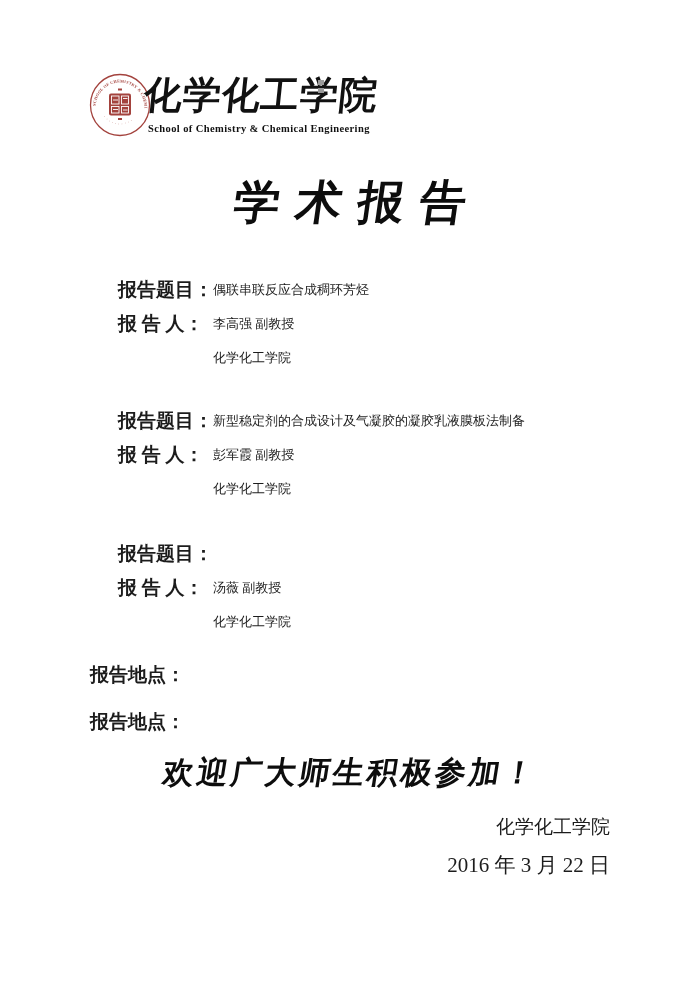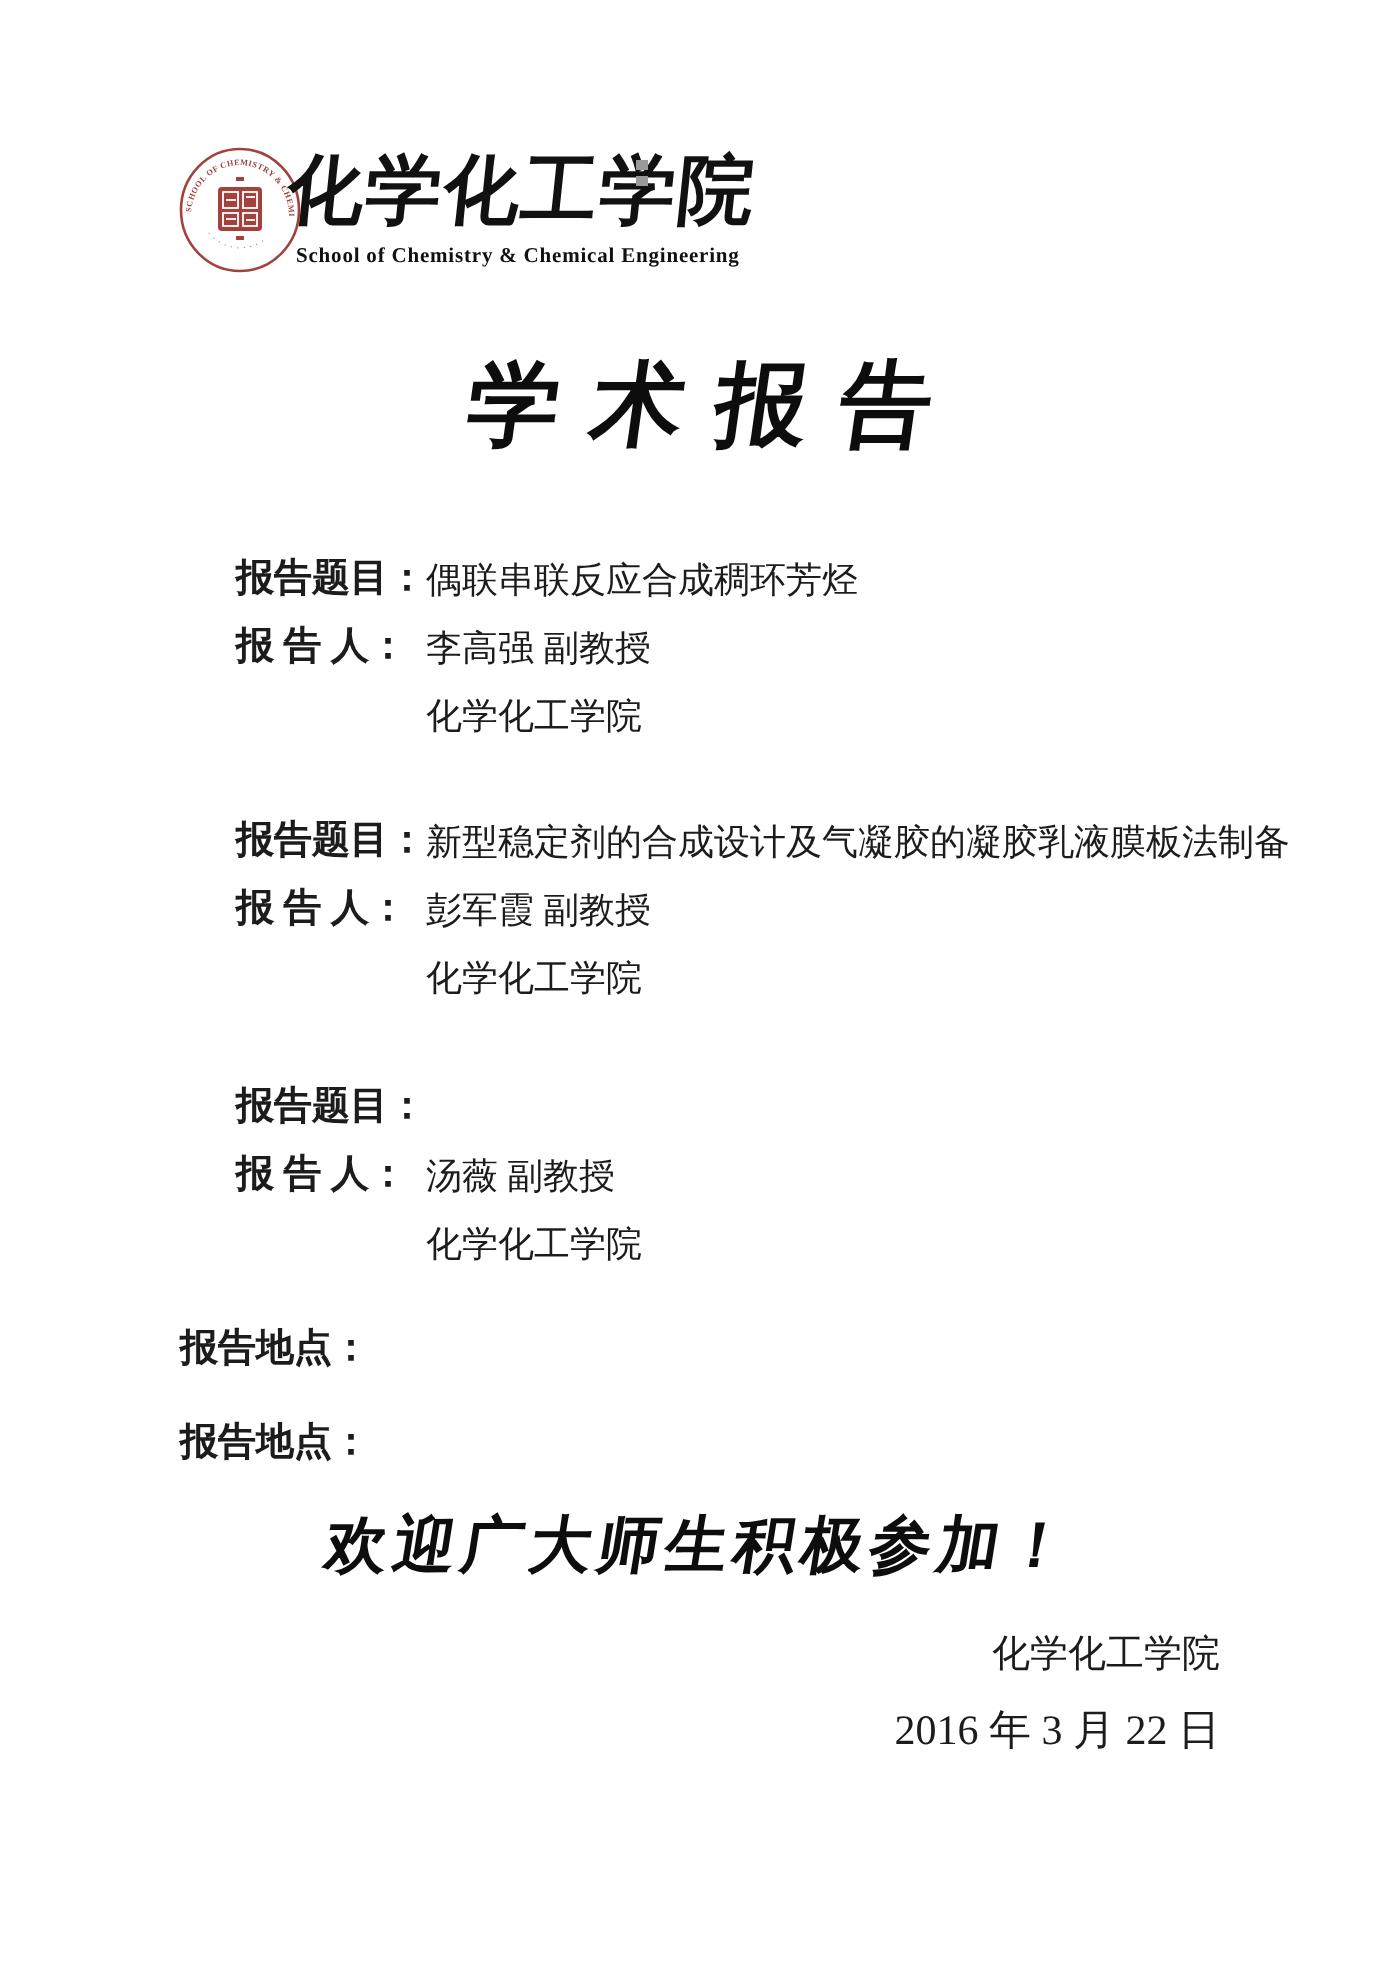--- a/index.html
+++ b/index.html
@@ -34,21 +34,21 @@
   .issue {
     position:absolute; left:0; top:250px; width:100%;
     text-align:center; font-size:19px;
   }
   
   .report { position:absolute; left:94px; width:540px;margin-left:24px; }
   .row { display:flex; align-items:flex-start; min-height:34px; line-height:22px; }
   .row .label {
     flex:0 0 95px; font-weight:bold; font-size:19px; white-space:pre-wrap;
   }
-  .row .value { font-size:18px; white-space:pre-wrap; }
+  .row .value { font-size:13px; white-space:pre-wrap; }
   .row.indent { padding-left:95px; }
   .entry-1 { top:279px; }
   .entry-2 { top:410px; }
   .entry-3 { top:543px; }
   .time-row  { position:absolute; left:90px; top:664px; width:560px; }
   .place-row { position:absolute; left:90px; top:711px; width:560px;flex-direction:column; }
   
   .welcome {
     position:absolute; left:0; top:752px; width:100%;
     text-align:center; font-size:31px; font-weight:900;

